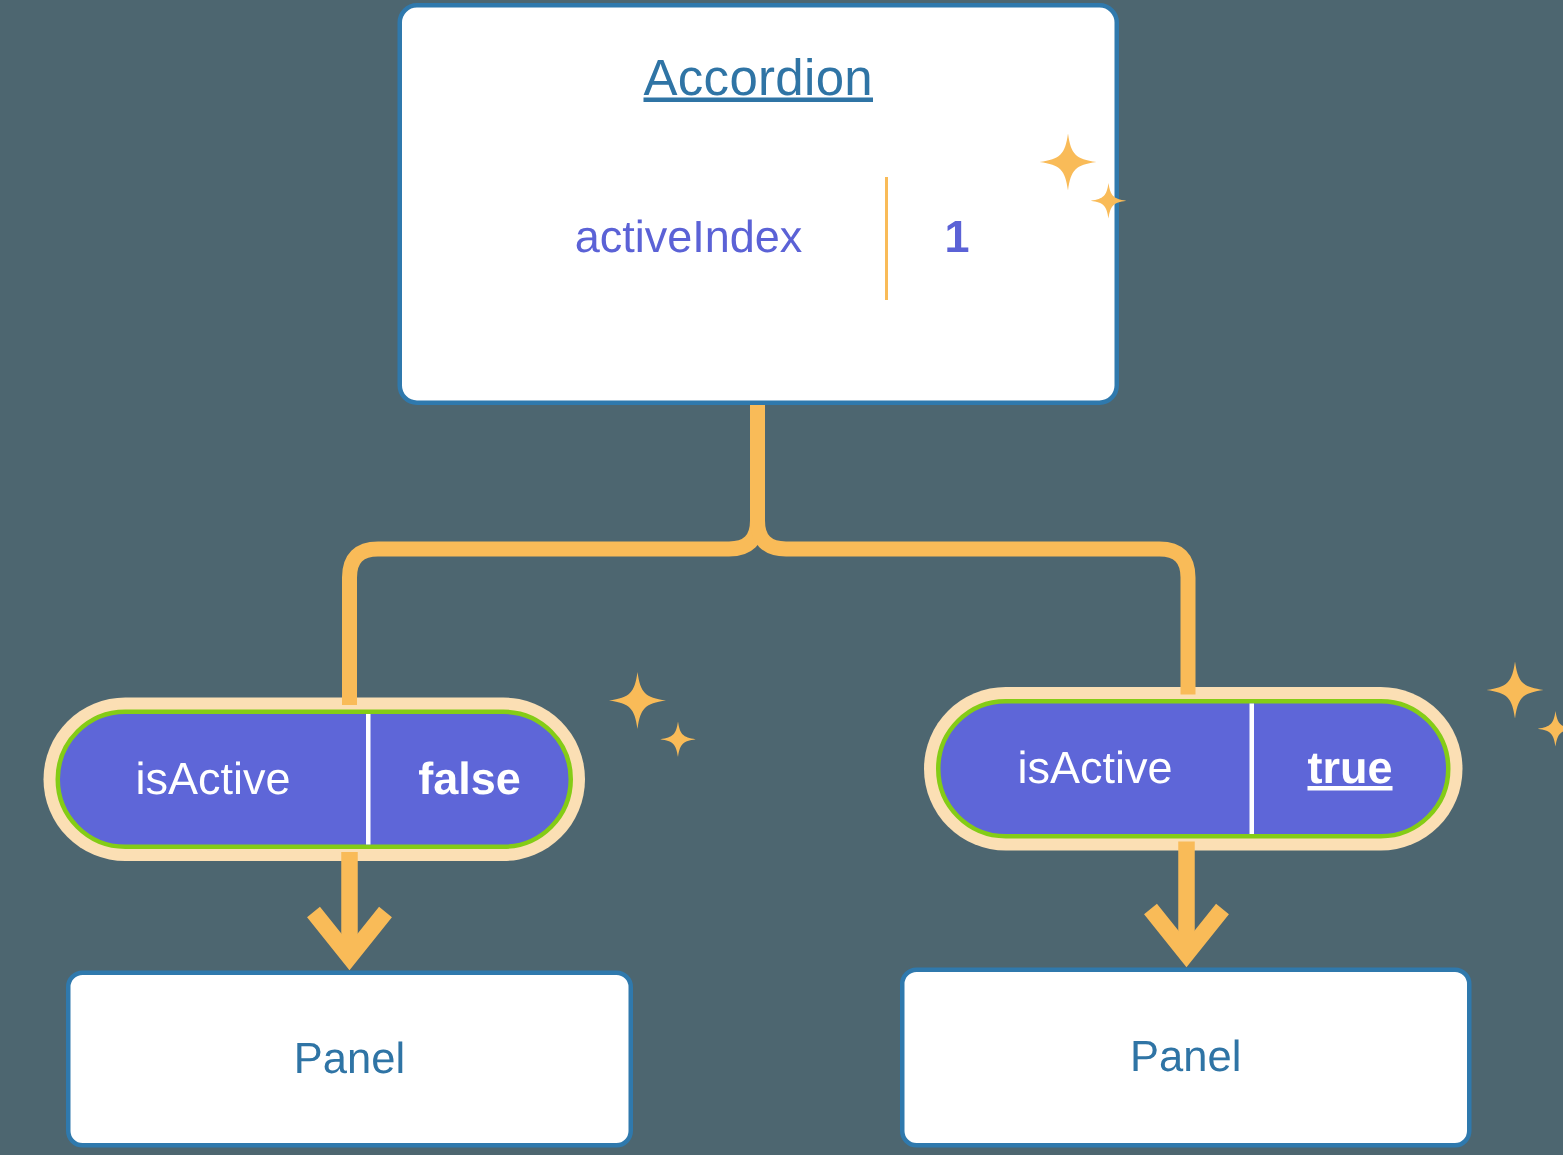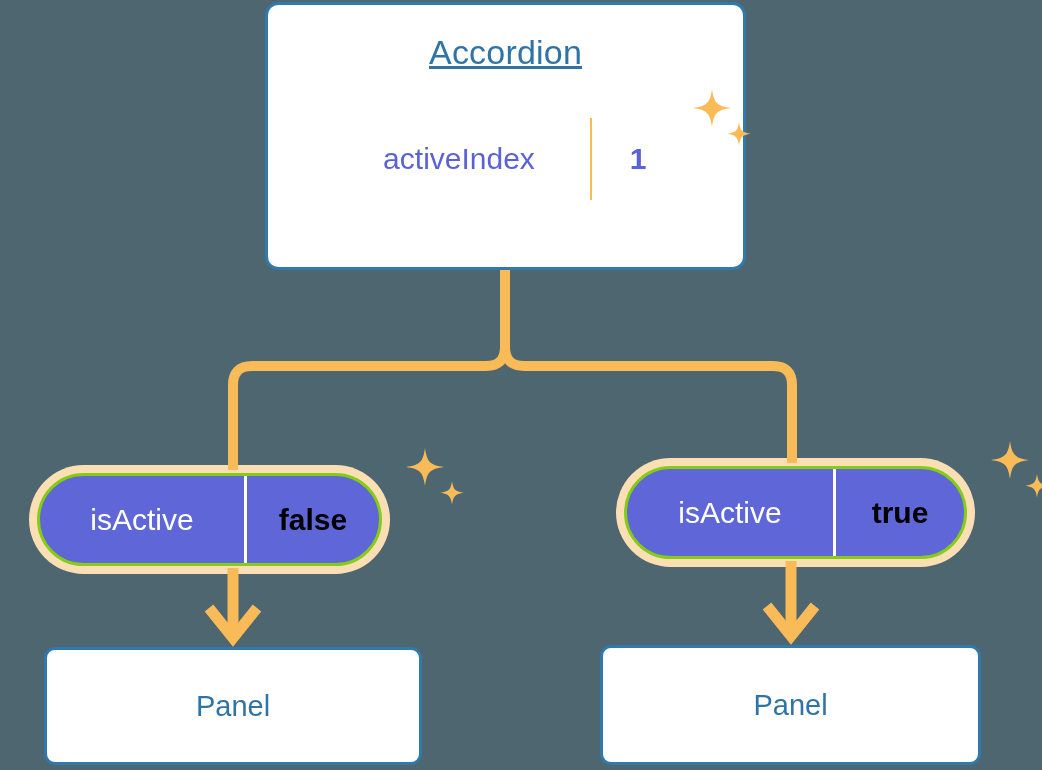--- a/index.html
+++ b/index.html
@@ -129,41 +129,41 @@
   .pill-purple {
     background: #5e66d8;
     border: 3px solid #84cc16;
   }
   .pill-purple .pill-key {
     color: #ffffff;
     font-size: 30px;
     border-right: 3px solid #ffffff;
   }
   .pill-purple .pill-val {
-    color: #000000;
+    color: #ffffff;
     font-size: 30px;
     font-weight: bold;
   }
   #pill-is-active-false {
     left: 37px;
     top: 473px;
     width: 345px;
     height: 93px;
   }
   #pill-is-active-false .pill-key { flex: 0 0 207px; }
   #pill-is-active-false .pill-val { flex: 1 1 auto; }
 
   #pill-is-active-true {
     left: 624px;
     top: 466px;
     width: 343px;
     height: 93px;
   }
   #pill-is-active-true .pill-key { flex: 0 0 209px; }
-  #pill-is-active-true .pill-val { flex: 1 1 auto; }
+  #pill-is-active-true .pill-val { flex: 1 1 auto; text-decoration: underline; }
 
   
   .sparkles {
     position: absolute;
     pointer-events: none;
   }
 </style>
 </head>
 <body>
 

